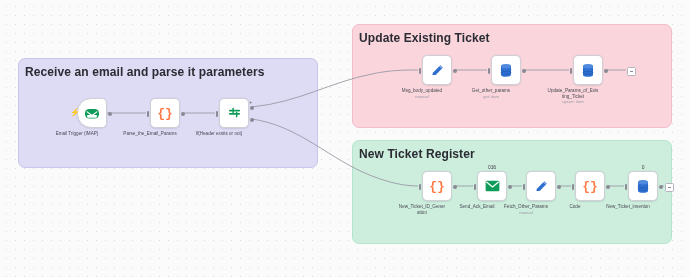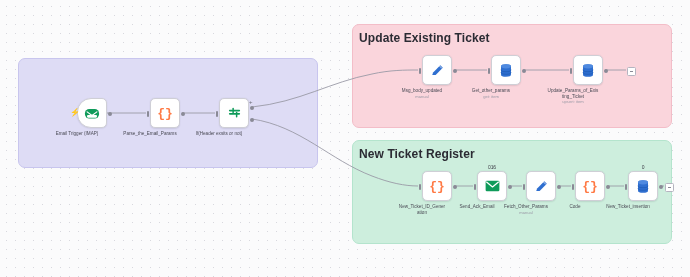--- a/index.html
+++ b/index.html
@@ -168,20 +168,21 @@
     color: #ff7a45;
     line-height: 13px;
   }
 </style>
 </head>
 <body>
 
 <div id="canvas">
 
   <div class="group" style="left:18px; top:58px; width:300px; height:110px; background:#dedcf5; border:1px solid #c8c5ee;"></div>
+  <div class="group-title" style="left:25px; top:65px;">Receive an email and parse it parameters</div>
 
   <div class="group" style="left:352px; top:24px; width:320px; height:104px; background:#fad5dc; border:1px solid #f3bdc8;"></div>
   <div class="group-title" style="left:359px; top:31px;">Update Existing Ticket</div>
 
   <div class="group" style="left:352px; top:140px; width:320px; height:104px; background:#cdeedd; border:1px solid #b4e4cd;"></div>
   <div class="group-title" style="left:359px; top:147px;text-align:right;">New Ticket Register</div>
 
   <svg id="edges" viewBox="0 0 690 277" xmlns="http://www.w3.org/2000/svg">
     <g fill="none" stroke="#9a9aa6" stroke-width="0.9">
 

